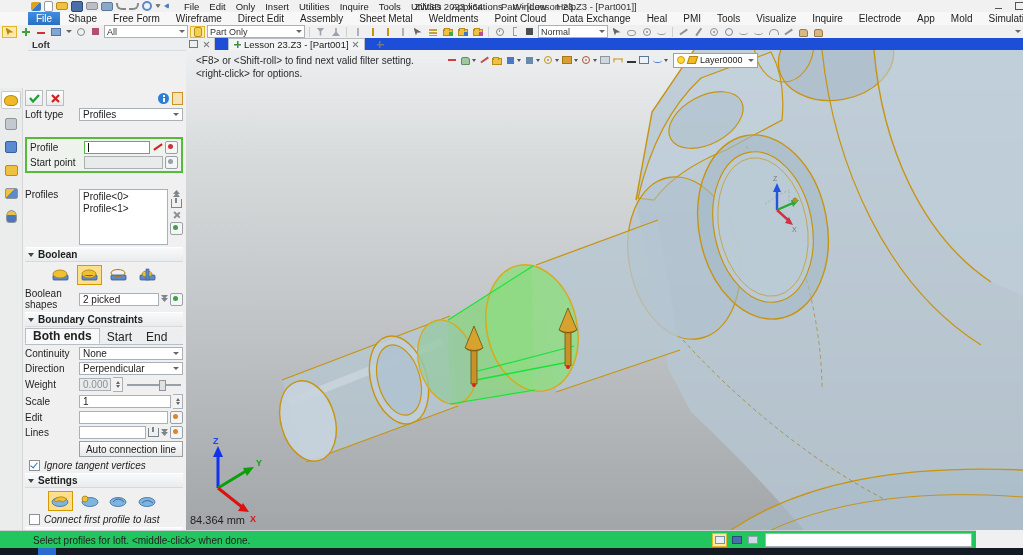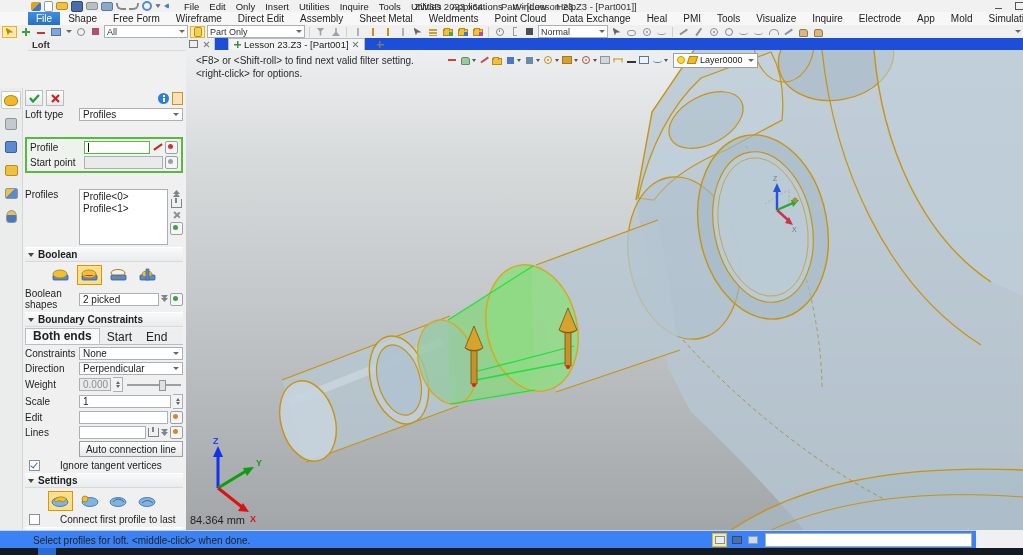--- a/index.html
+++ b/index.html
@@ -112,35 +112,35 @@
   .tabsrow{display:flex;align-items:flex-end;height:15px;border-bottom:1px solid #b9bec2;background:#eceeef;margin:2px 0;}
   .ttab{padding:0 7px;font-size:12px;line-height:14px;color:#222;}
   .ttab.active{background:#f8f9fa;border:1px solid #b9bec2;border-bottom:1px solid #f8f9fa;font-weight:bold;}
   .spin{width:9px;height:13px;flex:none;border:1px solid #a9b0b6;border-left:0;display:flex;flex-direction:column;align-items:center;justify-content:center;gap:1px;background:#f2f3f4;}
   .spin i{width:0;height:0;border-left:2.5px solid transparent;border-right:2.5px solid transparent;}
   .spin .up{border-bottom:3px solid #666;} .spin .dn{border-top:3px solid #666;}
   .slider{flex:1;height:13px;position:relative;}
   .slider .track{position:absolute;left:2px;right:2px;top:6px;height:1.5px;background:#9aa0a5;}
   .slider .handle{position:absolute;left:58%;top:2px;width:5px;height:9px;background:#dfe1e3;border:1px solid #8e959b;}
   .btnwide{flex:1;height:14px;border:1px solid #9aa0a5;background:linear-gradient(#fdfdfd,#e7e9ea);display:flex;align-items:center;justify-content:center;font-size:10px;}
-  .cbrow{display:flex;align-items:flex-start;gap:20px;margin:3px 0 2px 4px;font-size:10px;}
+  .cbrow{display:flex;align-items:flex-start;gap:4px;margin:3px 0 2px 4px;font-size:10px;font-style:italic;}
   .cb{width:9px;height:9px;border:1px solid #8a9096;background:#fff;position:relative;flex:none;}
   .cb.checked::after{content:"";position:absolute;left:2px;top:0px;width:3px;height:6px;border-right:1.8px solid #2a6fc0;border-bottom:1.8px solid #2a6fc0;transform:rotate(40deg);}
   
   #viewport{left:186px;top:50px;width:837px;height:480px;background:linear-gradient(180deg,#edeff0 0%,#d8dbdc 22%,#bfc2c4 60%,#a3a6a8 100%);overflow:hidden;}
   .prompt{position:absolute;left:10px;top:4px;font-size:10px;color:#2c2c2c;line-height:13px;z-index:5;}
   #vtoolbar{position:absolute;left:260px;top:3px;height:14px;display:flex;align-items:center;gap:1px;z-index:6;}
   .vic{width:12px;height:11px;display:flex;align-items:center;justify-content:center;flex:none;}
   .vdd{width:0;height:0;border-left:2.5px solid transparent;border-right:2.5px solid transparent;border-top:3px solid #555;margin:0 1px 0 0;}
   .layerbox{height:13px;background:#fff;border:1px solid #9aa0a5;display:flex;align-items:center;gap:3px;padding:0 3px;font-size:9px;margin-left:3px;}
   .bulb{width:6px;height:6px;border-radius:50%;background:#ffd83a;border:1px solid #c8a000;}
   .layersq{width:7px;height:6px;background:#f0b929;border:1px solid #b8860b;transform:skewX(-18deg);}
   .scale-readout{position:absolute;left:4px;bottom:4px;font-size:11px;color:#1e1e1e;z-index:5;}
   
-  #statusbar{left:0;top:530px;width:948px;height:18px;background:#3b82f6;border-top:1px solid #cfd2d5;display:flex;align-items:center;font-size:10px;color:#222;}
+  #statusbar{left:0;top:530px;width:948px;height:18px;background:#22c55e;border-top:1px solid #cfd2d5;display:flex;align-items:center;font-size:10px;color:#222;}
   #statusbar .msg{padding-left:5px;}
   .stic{width:13px;height:12px;margin-left:3px;display:flex;align-items:center;justify-content:center;flex:none;}
   .stic.sel{background:#ffe9a8;border:1px solid #e0b830;}
   .statin{width:205px;height:12px;background:#fff;border:1px solid #a9b0b6;margin:0 4px 0 6px;}
   #taskstrip{left:0;top:548px;width:1023px;height:7px;background:#141a24;}
   #taskstrip .bluesq{position:absolute;left:38px;top:0;width:18px;height:7px;background:#2a6cd0;}
 </style>
 </head>
 <body>
 
@@ -480,21 +480,21 @@
       <span>Boundary Constraints</span>
     </div>
 
     <div class="tabsrow">
       <span class="ttab active">Both ends</span>
       <span class="ttab">Start</span>
       <span class="ttab">End</span>
     </div>
 
     <div class="frow">
-      <span class="flabel">Constraints</span>
+      <span class="flabel">Continuity</span>
       <div class="fctl">
           <span>None</span>
           <span class="caretd"></span>
         </div>
     </div>
     <div class="frow">
       <span class="flabel">Direction</span>
       <div class="fctl">
           <span>Perpendicular</span>
           <span class="caretd"></span>

